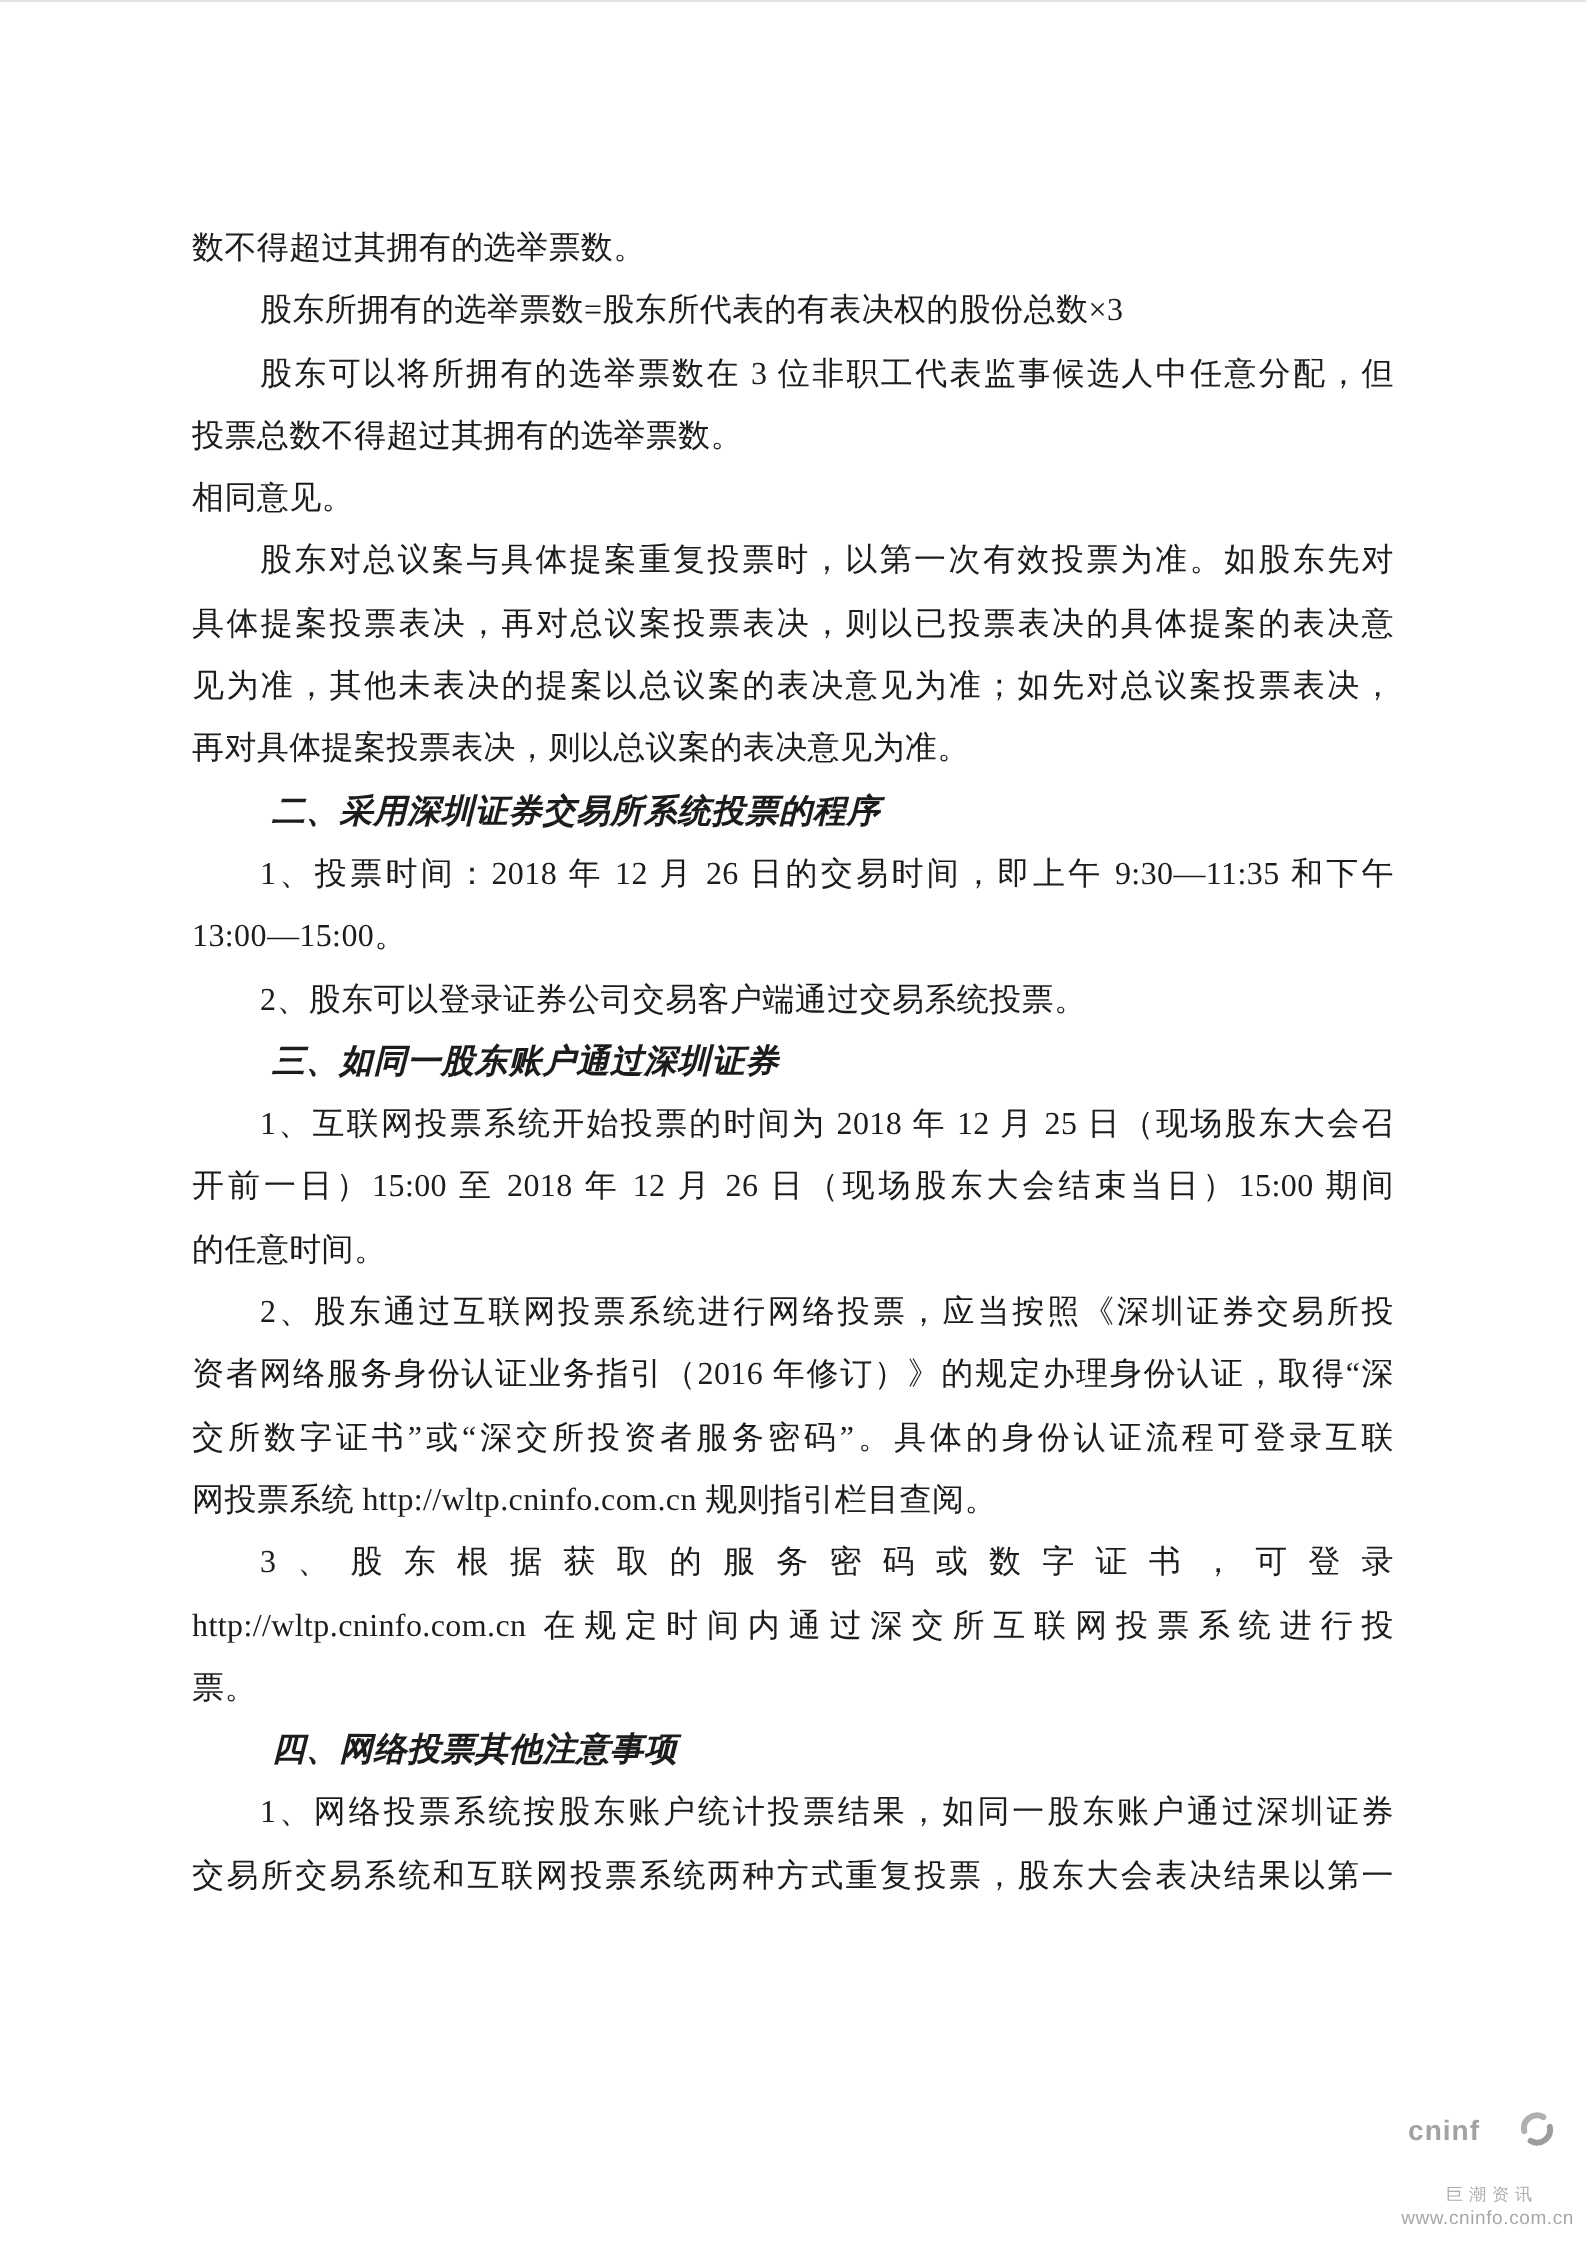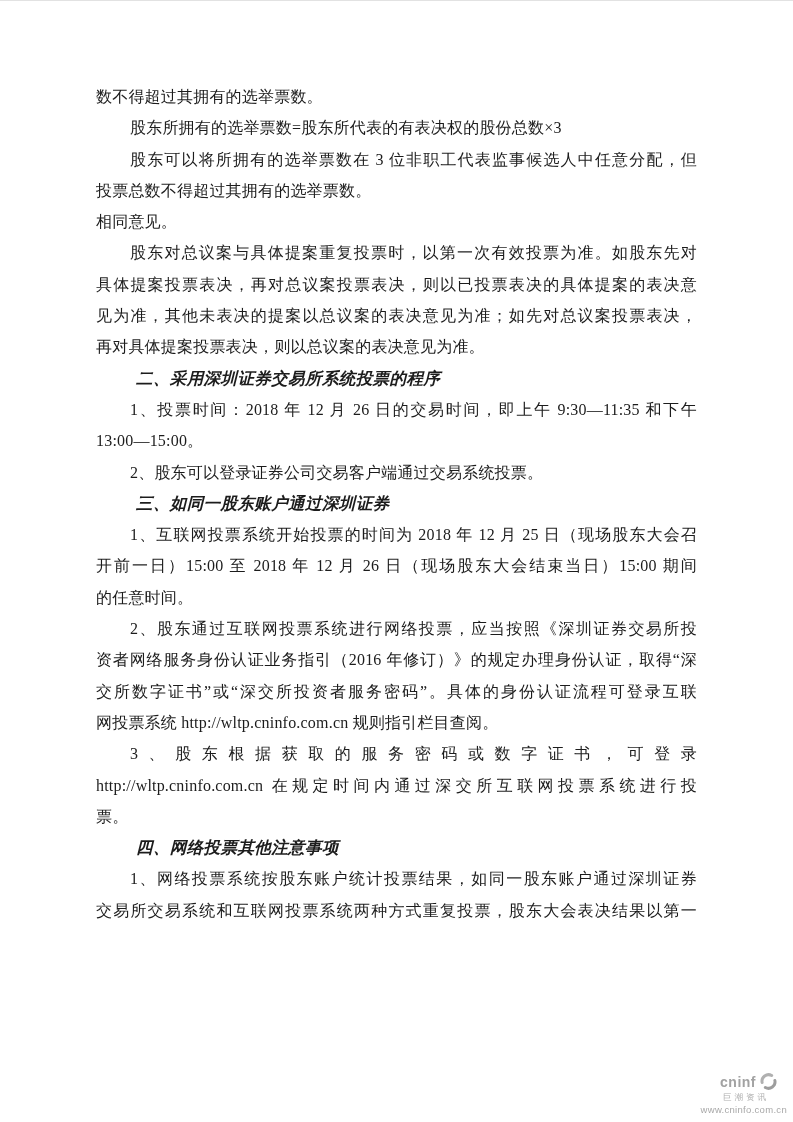--- a/index.html
+++ b/index.html
@@ -13,21 +13,21 @@
     height: 1122px;
     background: #ffffff;
     overflow: hidden;
     border-top: 1px solid #e2e2e2;
     font-family: "Liberation Serif", "DejaVu Serif", serif;
     color: #1c1c1c;
   }
   .doc-content {
     position: absolute;
     left: 96px;
-    top: 80px;
+    top: 108px;
     width: 601px;
   }
   .line {
     height: 31.3px;
     line-height: 31.3px;
     font-size: 16px;
     text-align: left;
     white-space: normal;
     letter-spacing: 0.2px;
   }
@@ -52,41 +52,41 @@
     bottom: 8px;
     display: flex;
     flex-direction: column;
     align-items: flex-end;
     font-family: "Liberation Sans", "DejaVu Sans", sans-serif;
     user-select: none;
   }
   .logo-row {
     display: flex;
     align-items: center;
-    gap: 4px;
+    gap: 20px;
     margin-right: 10px;
   }
   .logo-brand {
     font-weight: 700;
     font-size: 14px;
     letter-spacing: 0.5px;
     color: #a2a2a2;
     line-height: 1;
   }
   .swirl {
     display: inline-block;
     width: 17px;
     height: 17px;
   }
   .logo-cn {
     font-size: 8.5px;
     letter-spacing: 3px;
     color: #adadad;
     margin-right: 18px;
-    margin-top: 2px;
+    margin-top: 19px;
     line-height: 1.2;
   }
   .logo-url {
     font-size: 9.5px;
     color: #a8a8a8;
     letter-spacing: 0.3px;
     margin-top: 1px;
     line-height: 1.2;
   }
 </style>

